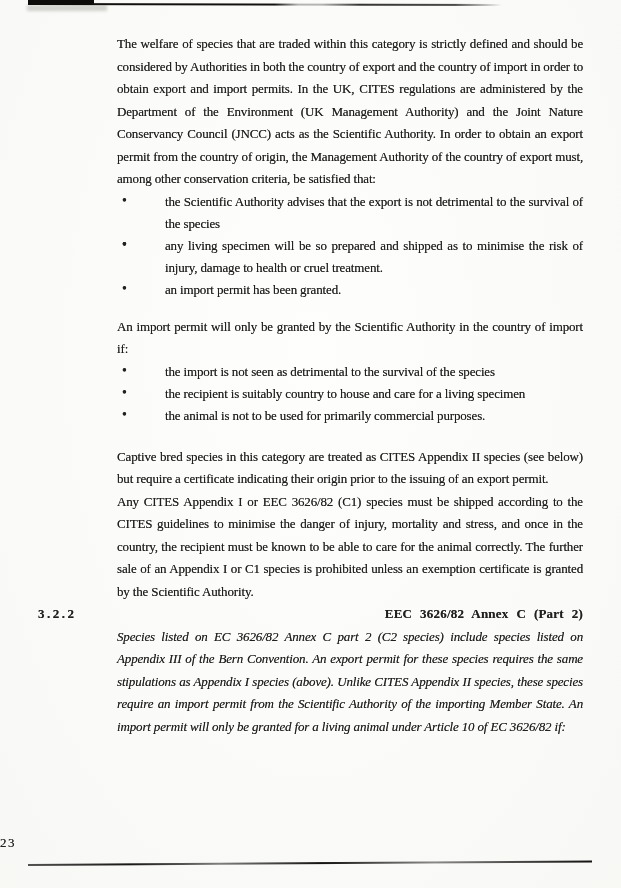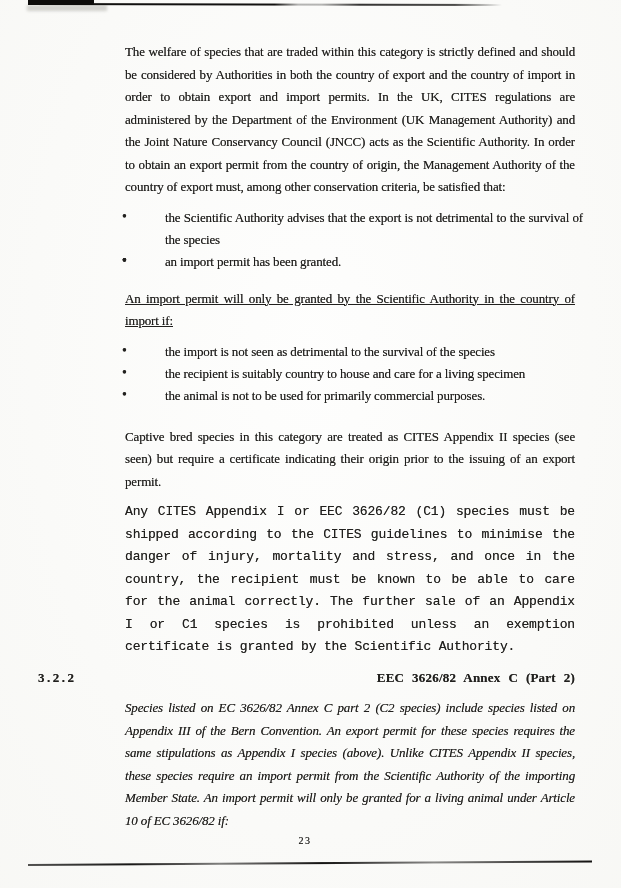--- a/index.html
+++ b/index.html
@@ -56,43 +56,43 @@
     position: absolute;
     top: 33px;
     left: 117px;
     width: 466px;
     font-size: 13px;
     line-height: 22.5px;
     letter-spacing: -0.15px;
     text-align: justify;
     text-shadow: 0 0 0.6px rgba(32,30,27,0.65);
   }
-  .content p { margin: 8px; }
+  .content p { margin: 0; }
   .para-welfare      { margin-bottom: 19px; }
   .bullet-list {
     list-style: none;
     margin: 0 0 15px 0;
     padding: 0;
   }
   .bullet-list li {
     position: relative;
     padding-left: 48px;
     text-align: justify;
     line-height: 22px;
   }
   .bullet-list .dot {
     position: absolute;
     left: 5px;
     top: -1px;
     font-size: 14px;
   }
-  .para-import-intro { margin-bottom: 17px; text-decoration: underline; }
+  .para-import-intro { margin-bottom: 17px; }
   .list-import       { margin-bottom: 19px; }
   .para-captive      { margin-bottom: 16px; }
-  .para-shipping     { margin-bottom: 16px; font-family: Liberation Mono, monospace; }
+  .para-shipping     { margin-bottom: 16px; }
   
   .section { position: relative; }
   .section-number {
     position: absolute;
     left: -79px;
     top: 0;
     font-weight: 700;
     letter-spacing: 2.5px;
     text-align: right;
   }
@@ -103,22 +103,21 @@
     text-align: right;
     margin: 0;
   }
   .section-body { margin: 0; font-style: italic; }
   
   .page-number {
     position: absolute;
     top: 835px;
     left: 0;
     width: 610px;
-    text-align: center;
-    font-size: 10px;
+    font-size: 13px;
     letter-spacing: 1.5px;
     text-shadow: 0 0 0.6px rgba(32,30,27,0.65);
   }
   .bottom-rule {
     position: absolute;
     top: 864px;
     left: 28px;
     width: 564px;
     height: 2px;
     background: linear-gradient(to right,
@@ -145,20 +144,21 @@
     <ul class="bullet-list list-export">
       <li>
         <span class="dot">•</span>
         <span>the Scientific Authority advises that the export is not detrimental to the survival of the species</span>
       </li>
       <li>
         <span class="dot">•</span>
       </li>
       <li>
         <span class="dot">•</span>
+        <span>any living specimen will be so prepared and shipped as to minimise the risk of injury, damage to health or cruel treatment.</span>
       </li>
       <li>
         <span class="dot">•</span>
         <span>an import permit has been granted.</span>
       </li>
     </ul>
 
     <p class="para-import-intro">An import permit will only be granted by the Scientific Authority in the country of import if:</p>
 
     <ul class="bullet-list list-import">
@@ -169,21 +169,21 @@
       <li>
         <span class="dot">•</span>
         <span>the recipient is suitably country to house and care for a living specimen</span>
       </li>
       <li>
         <span class="dot">•</span>
         <span>the animal is not to be used for primarily commercial purposes.</span>
       </li>
     </ul>
 
-    <p class="para-captive">Captive bred species in this category are treated as CITES Appendix II species (see seen) but require a certificate indicating their origin prior to the issuing of an export permit.</p>
+    <p class="para-captive">Captive bred species in this category are treated as CITES Appendix II species (see below) but require a certificate indicating their origin prior to the issuing of an export permit.</p>
 
     <p class="para-shipping">Any CITES Appendix I or EEC 3626/82 (C1) species must be shipped according to the CITES guidelines to minimise the danger of injury, mortality and stress, and once in the country, the recipient must be known to be able to care for the animal correctly. The further sale of an Appendix I or C1 species is prohibited unless an exemption certificate is granted by the Scientific Authority.</p>
 
     <div class="section">
       <span class="section-number">3.2.2</span>
       <p class="section-heading">EEC 3626/82 Annex C (Part 2)</p>
       <p class="section-body">Species listed on EC 3626/82 Annex C part 2 (C2 species) include species listed on Appendix III of the Bern Convention. An export permit for these species requires the same stipulations as Appendix I species (above). Unlike CITES Appendix II species, these species require an import permit from the Scientific Authority of the importing Member State. An import permit will only be granted for a living animal under Article 10 of EC 3626/82 if:</p>
     </div>
 
   </div>

